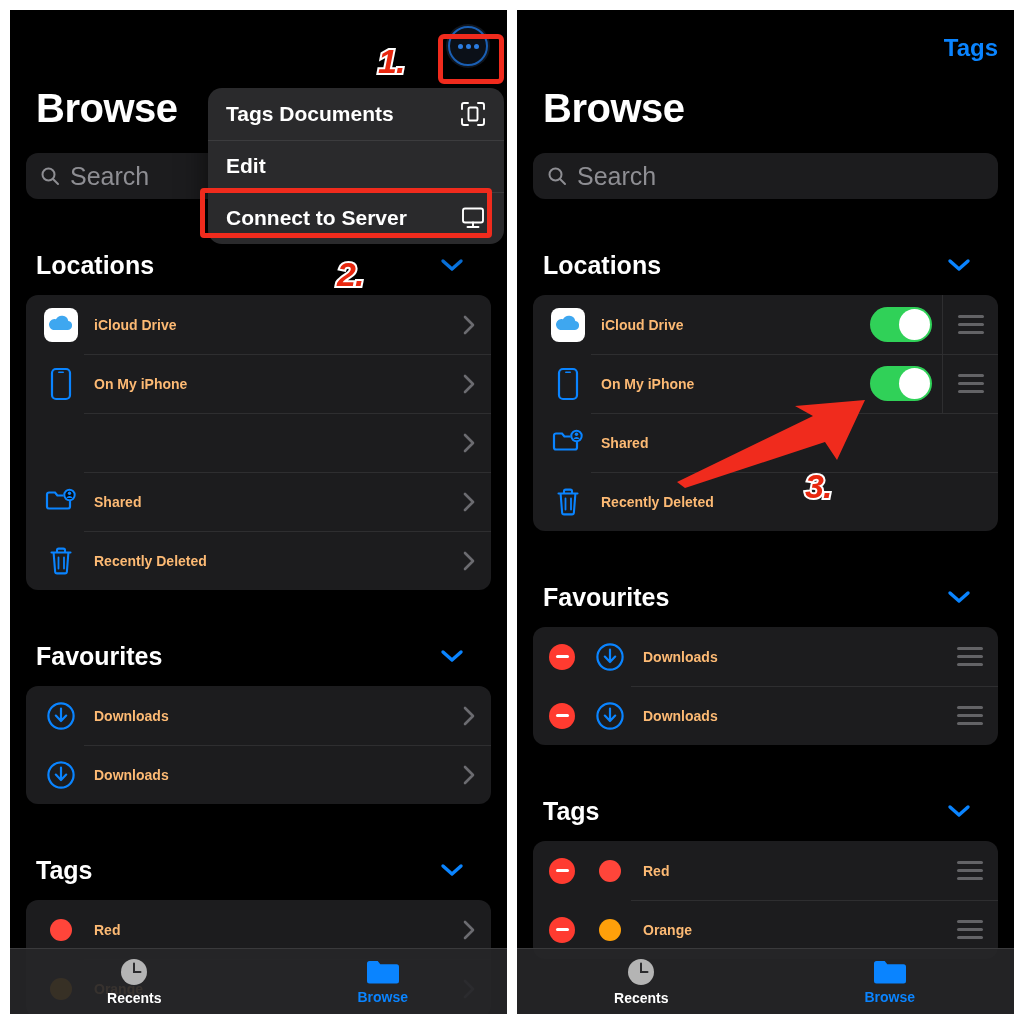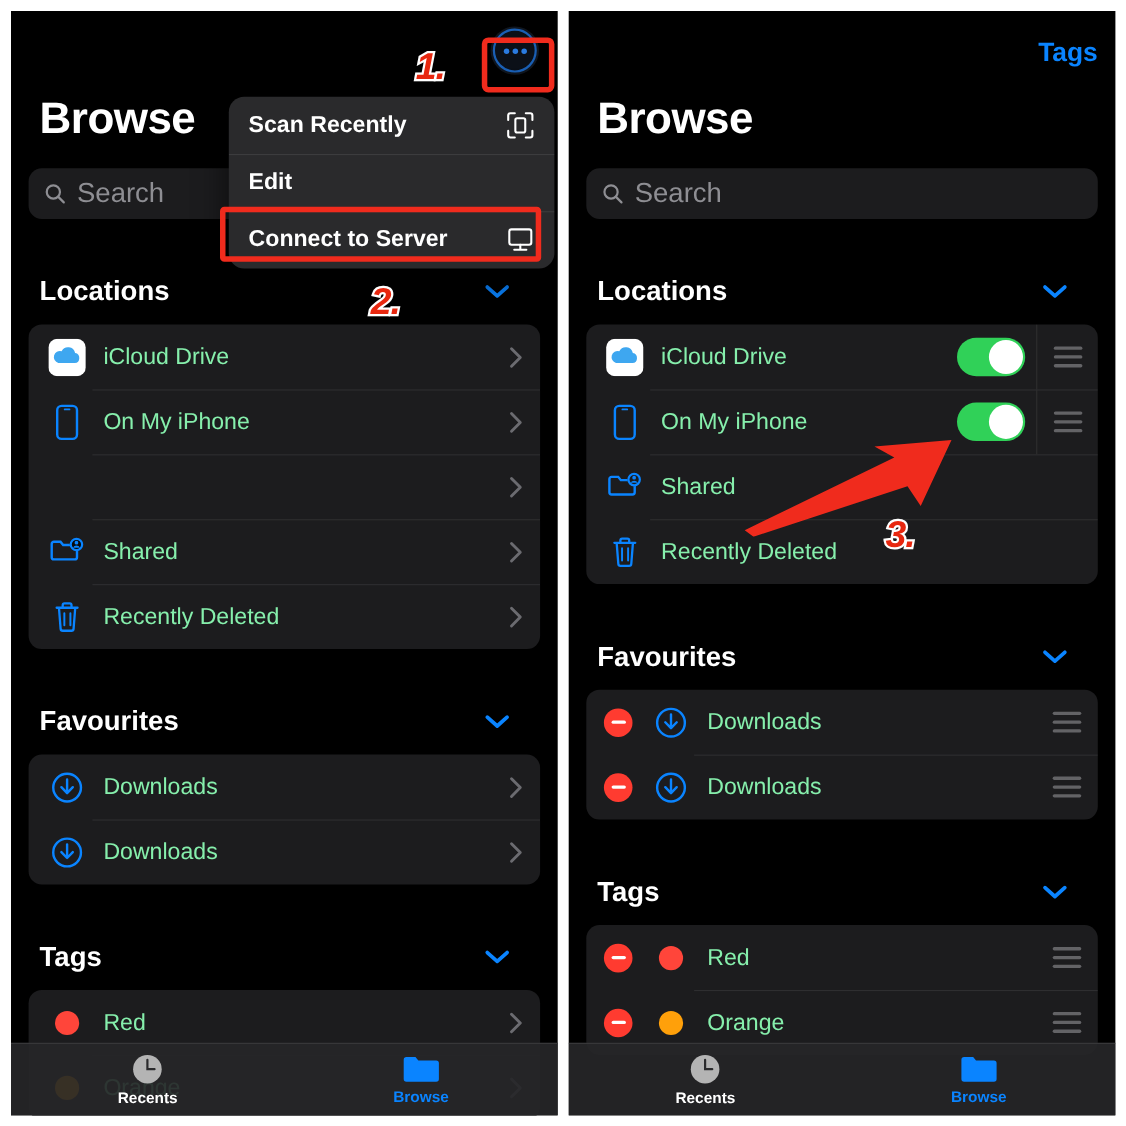--- a/index.html
+++ b/index.html
@@ -116,23 +116,23 @@
     background: #2e2e30;
   }
   .row.with-minus + .row.with-minus::before { left: 98px; }
   .row-icon {
     width: 38px; flex: 0 0 38px;
     display: flex; align-items: center; justify-content: center;
     margin-right: 14px;
   }
   .row-label {
     flex: 1 1 auto;
-    color: #86efac;
-    font-size: 21px;
-    font-weight: normal;
+    color: #fdba74;
+    font-size: 14px;
+    font-weight: bold;
     white-space: nowrap;
   }
   .row-chevron { padding-right: 16px; display: flex; align-items: center; }
   .minus-btn {
     width: 26px; height: 26px; border-radius: 50%;
     background: #ff3b30;
     flex: 0 0 26px;
     margin-right: 16px;
     display: flex; align-items: center; justify-content: center;
   }
@@ -413,21 +413,21 @@
             <svg width="12" height="20" viewBox="0 0 12 20">
                 <polyline points="2,2 10,10 2,18" fill="none" stroke="#6b6b70" stroke-width="2.6" stroke-linecap="round" stroke-linejoin="round"></polyline>
               </svg>
           </span>
         </div>
       </div>
     </div>
 
     <div class="ctx-menu">
       <div class="ctx-item">
-        <span class="lbl">Scan Recently</span>
+        <span class="lbl">Tags Documents</span>
         <span class="ico">
           <svg width="26" height="26" viewBox="0 0 26 26">
             <path d="M2 8V4a2 2 0 0 1 2-2h4M24 8V4a2 2 0 0 0-2-2h-4M2 18v4a2 2 0 0 0 2 2h4M24 18v4a2 2 0 0 1-2 2h-4" fill="none" stroke="#ffffff" stroke-width="1.9" stroke-linecap="round"></path>
             <rect x="8.5" y="6.5" width="9" height="13" rx="1.6" fill="none" stroke="#ffffff" stroke-width="1.9"></rect>
           </svg>
         </span>
       </div>
       <div class="ctx-item">
         <span class="lbl">Edit</span>
       </div>

